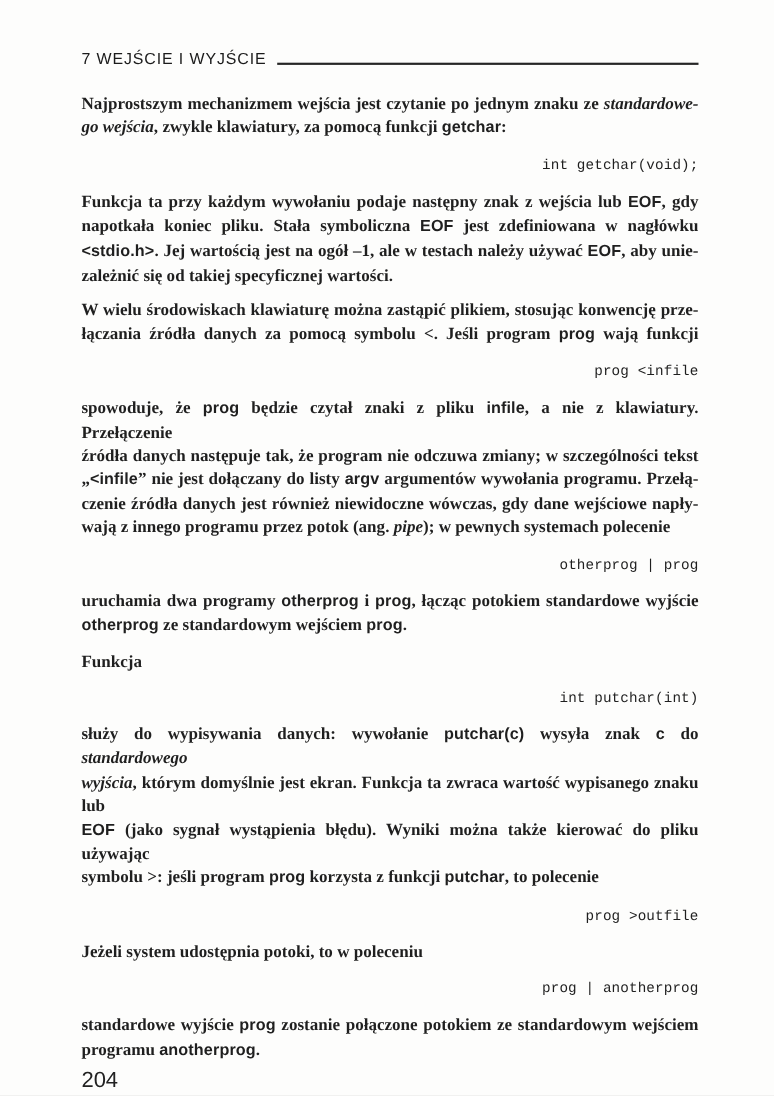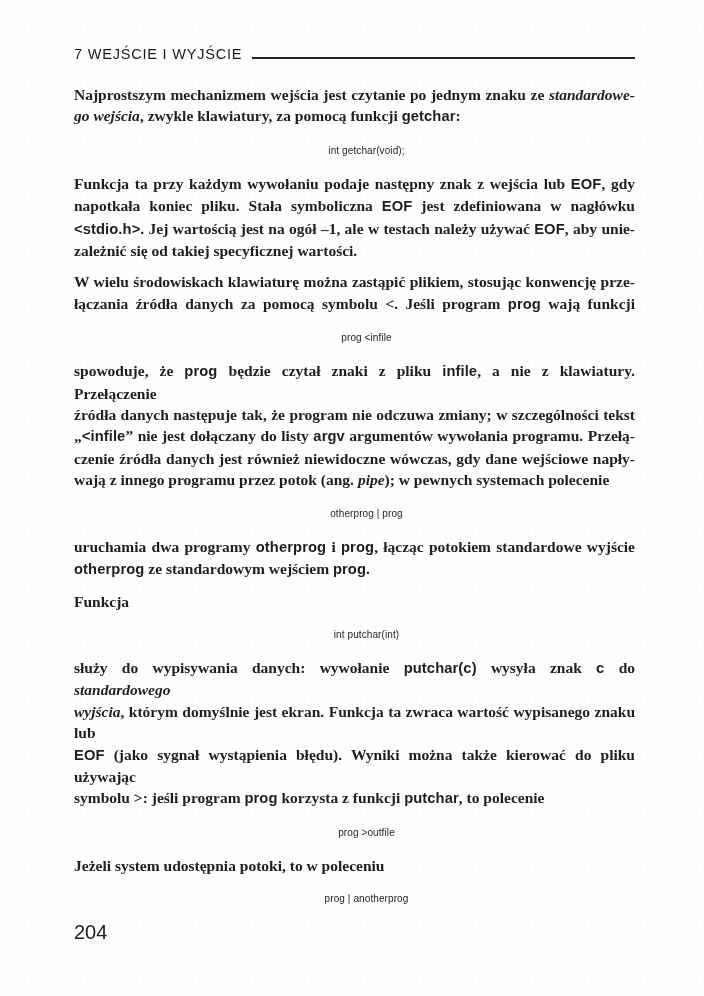--- a/index.html
+++ b/index.html
@@ -37,26 +37,26 @@
   }
   
   .body-text { margin-top: 22px; font-size: 15.5px; line-height: 21.4px; }
   .para { margin: 10px 0 0 0; }
   .para:first-child { margin-top: 0; }
   .line { text-align: justify; text-align-last: justify; font-weight: bold; }
   .line.last { text-align: left; text-align-last: left; }
   .i { font-style: italic; }
   .c { font-family: "Liberation Sans", sans-serif; font-size: 0.95em; letter-spacing: 0.1px; }
   .codeline {
-    font-family: Liberation Sans, sans-serif;
-    font-size: 10px;
+    font-family: Liberation Mono, monospace;
+    font-size: 13px;
     line-height: 21px;
     margin: 12px 0 12px 24px;
     letter-spacing: 0.1px;
-    text-align: center;
+    text-align: right;
   }
   
   .folio {
     margin-top: 5px;
     font-family: "Liberation Sans", sans-serif;
     font-size: 20px;
     color: #222;
   }
 </style>
 </head>
@@ -105,16 +105,20 @@
         <div class="line"><span>służy do wypisywania danych: wywołanie </span><span class="c">putchar(c)</span><span> wysyła znak </span><span class="c">c</span><span> do </span><span class="i">standardowego</span></div>
         <div class="line"><span class="i">wyjścia</span><span>, którym domyślnie jest ekran. Funkcja ta zwraca wartość wypisanego znaku lub</span></div>
         <div class="line"><span class="c">EOF</span><span> (jako sygnał wystąpienia błędu). Wyniki można także kierować do pliku używając</span></div>
         <div class="line last"><span>symbolu &gt;: jeśli program </span><span class="c">prog</span><span> korzysta z funkcji </span><span class="c">putchar</span><span>, to polecenie</span></div>
       </div>
       <div class="codeline">prog &gt;outfile</div>
       <div class="para">
         <div class="line last"><span>Jeżeli system udostępnia potoki, to w poleceniu</span></div>
       </div>
       <div class="codeline">prog | anotherprog</div>
+      <div class="para">
+        <div class="line"><span>standardowe wyjście </span><span class="c">prog</span><span> zostanie połączone potokiem ze standardowym wejściem</span></div>
+        <div class="line last"><span>programu </span><span class="c">anotherprog</span><span>.</span></div>
+      </div>
     </div>
 
   <div class="folio">204</div>
 </div>
 
 </body></html>

